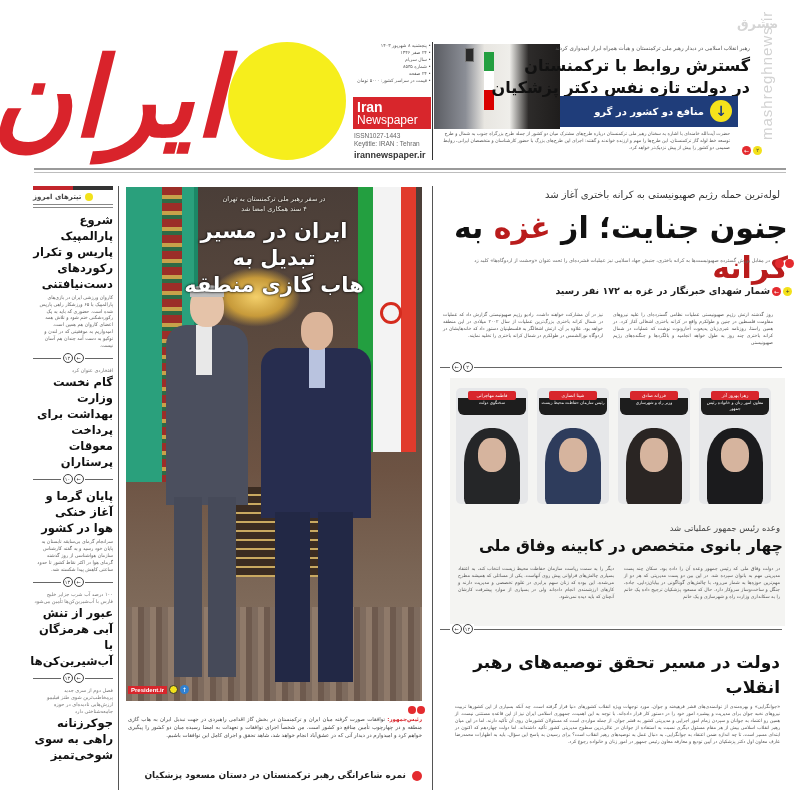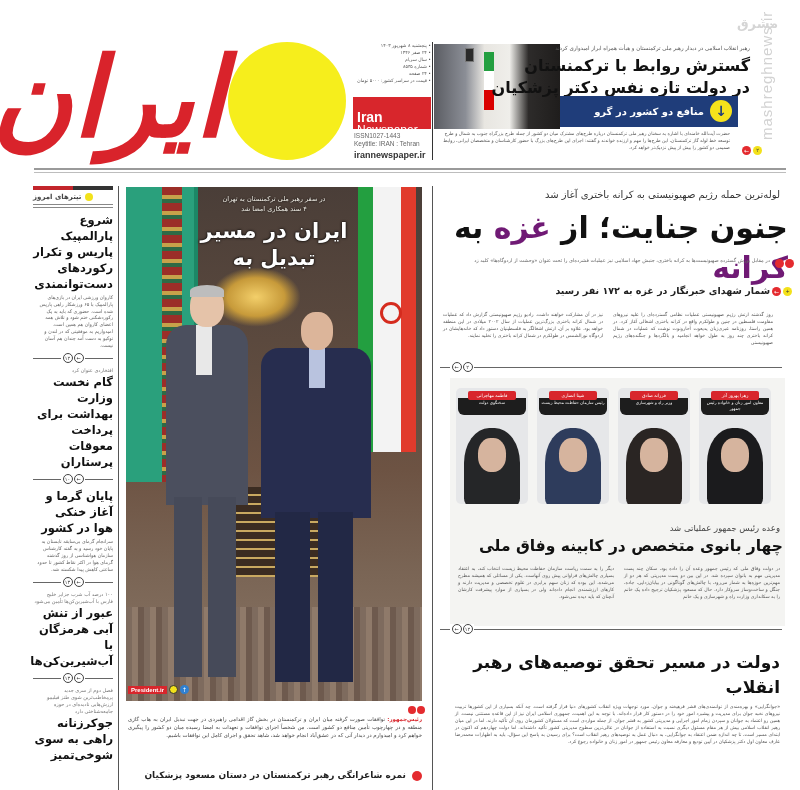--- a/index.html
+++ b/index.html
@@ -5,21 +5,21 @@
 *{box-sizing:border-box;margin:0;padding:0}
 html,body{width:800px;height:790px;background:#fff;overflow:hidden}
 body{position:relative;font-family:"DejaVu Sans",sans-serif;color:#1a1a1a}
 .abs{position:absolute}
 .rtl{direction:rtl;text-align:right}
 .masthead-rule{position:absolute;left:34px;right:14px;top:168px;height:5px;border-top:2px solid #9a9a9a;border-bottom:1px solid #bdbdbd}
 .logo{position:absolute;left:30px;top:38px;width:195px;height:120px;direction:rtl;font-family:"DejaVu Serif",serif;font-weight:bold;font-size:110px;color:#d9232b;line-height:120px;text-align:center;letter-spacing:-4px;font-style:italic}
 .sun{position:absolute;left:228px;top:42px;width:118px;height:118px;border-radius:50%;background:#f6ee1c}
 .meta{position:absolute;left:353px;top:42px;width:78px;font-size:4.6px;line-height:7px;color:#555;direction:rtl;text-align:right}
 .meta div:before{content:"• ";}
-.en-badge{position:absolute;left:353px;top:97px;width:78px;height:32px;background:#d8262c;color:#fff;font-family:"Liberation Sans",sans-serif;padding:14px 4px;line-height:13px}
+.en-badge{position:absolute;left:353px;top:97px;width:78px;height:32px;background:#d8262c;color:#fff;font-family:"Liberation Sans",sans-serif;padding:4px 4px;line-height:13px}
 .en-badge .b1{font-weight:bold;font-size:14px;display:block}
 .en-badge .b2{font-size:12px;display:block}
 .issn{position:absolute;left:354px;top:132px;font-family:"Liberation Sans",sans-serif;font-size:6.5px;color:#666;line-height:8px}
 .site{position:absolute;left:354px;top:150px;font-family:"Liberation Sans",sans-serif;font-size:9px;font-weight:bold;color:#333}
 .vline{position:absolute;width:1px;background:#333}
 .topphoto{position:absolute;left:434px;top:44px;width:126px;height:85px;background:linear-gradient(90deg,#5b5d63 0%,#8b8e96 25%,#e8e6e1 40%,#efeeea 60%,#2d2b2a 75%,#1f1d1c 100%)}
 .topphoto .flag{position:absolute;left:50px;top:8px;width:10px;height:58px;background:linear-gradient(180deg,#239f40 33%,#fff 33%,#fff 66%,#da0000 66%)}
 .topphoto .frame{position:absolute;left:31px;top:4px;width:9px;height:14px;background:#2a2a2a;border:1px solid #777}
 .lead-kicker{position:absolute;right:50px;top:45px;width:300px;font-size:5.5px;color:#555}
 .lead-title{position:absolute;right:50px;top:55px;width:300px;font-size:16px;font-weight:bold;line-height:22px;color:#111}
@@ -75,21 +75,21 @@
 .c-dots{position:absolute;left:408px;top:706px;display:flex;gap:1px}
 .c-dots span{width:8px;height:8px;border-radius:50%;background:#e42b2f}
 .c-quote{position:absolute;left:128px;top:715px;width:294px;font-size:5.4px;line-height:8px;color:#444;direction:rtl;text-align:justify}
 .c-quote .sp{color:#d8262c;font-weight:bold}
 .c-rel{position:absolute;left:128px;top:770px;width:294px;direction:rtl;text-align:right;font-size:9px;font-weight:bold;color:#222}
 .c-rel .ri{display:inline-block;width:10px;height:10px;border-radius:50%;background:#e42b2f;margin-left:3px;vertical-align:middle}
 
 
 .r-kicker{position:absolute;left:440px;top:189px;width:340px;direction:rtl;text-align:right;font-size:10px;color:#333}
 .r-title{position:absolute;left:436px;top:208px;width:352px;direction:rtl;text-align:right;font-size:30px;font-weight:bold;line-height:40px;color:#111;letter-spacing:-1px}
-.r-title .red{color:#701a75}
+.r-title .red{color:#b91c1c}
 .r-lead{position:absolute;left:440px;top:257px;width:330px;direction:rtl;text-align:right;font-size:5px;line-height:7.5px;color:#666}
 .r-lead-icon{position:absolute;left:775px;top:259px;display:flex;gap:1px}
 .r-lead-icon span{width:9px;height:9px;border-radius:50%;background:#e42b2f}
 .r-sub{position:absolute;left:440px;top:285px;width:330px;direction:rtl;text-align:right;font-size:9.5px;font-weight:bold;color:#222}
 .r-sub-icon{position:absolute;left:772px;top:287px}
 .r-body{position:absolute;left:443px;top:311px;width:330px;display:flex;gap:10px;direction:rtl}
 .r-body div{flex:1;font-size:4.7px;line-height:7px;color:#555;text-align:justify}
 .sep-wide{position:absolute;height:10px}
 .sep-wide:before{content:"";position:absolute;left:0;right:0;top:5px;border-top:1px solid #666}
 .sep-wide .pill{position:absolute;left:10px;top:0;width:24px;height:10px;background:#fff;display:flex;justify-content:center;gap:1px}
@@ -157,21 +157,21 @@
 
 <div class="lcol">
   <div class="lc-top"></div>
   <div class="lc-head">
     <span class="ydot"></span>
     <span>تیترهای امروز</span>
   </div>
   <div class="lc-rule"></div>
 
   <div>
-    <div class="lc-title">شروع پارالمپیک پاریس و تکرار رکوردهای دست‌توانمندی</div>
+    <div class="lc-title">شروع پارالمپیک پاریس و تکرار رکوردهای دست‌نیافتنی</div>
     <div class="lc-body">کاروان ورزشی ایران در بازی‌های پارالمپیک با ۶۵ ورزشکار راهی پاریس شده است. حضوری که باید به یک رکوردشکنی ختم شود و تلاش همه اعضای کاروان هم همین است. امیدواریم به موفقیتی که در لندن و توکیو به دست آمد چندان هم آسان نیست.</div>
     <div class="lc-sep">
         <div class="pill">
           <span>۱۲</span>
           <span>←</span>
         </div>
       </div>
   </div>
 
   <div>
@@ -238,20 +238,21 @@
       <div class="head"></div>
     </div>
 </div>
 <div class="c-kicker">
   <div>در سفر رهبر ملی ترکمنستان به تهران</div>
   <div>۴ سند همکاری امضا شد</div>
 </div>
 <div class="c-title">
   <div>ایران در مسیر</div>
   <div>تبدیل به</div>
+  <div>هاب گازی منطقه</div>
 </div>
 <div class="credit">
   <span class="tag">President.ir</span>
   <span class="cam"></span>
   <span class="up">↑</span>
 </div>
 <div class="c-dots">
     <span></span>
     <span></span>
   </div>

